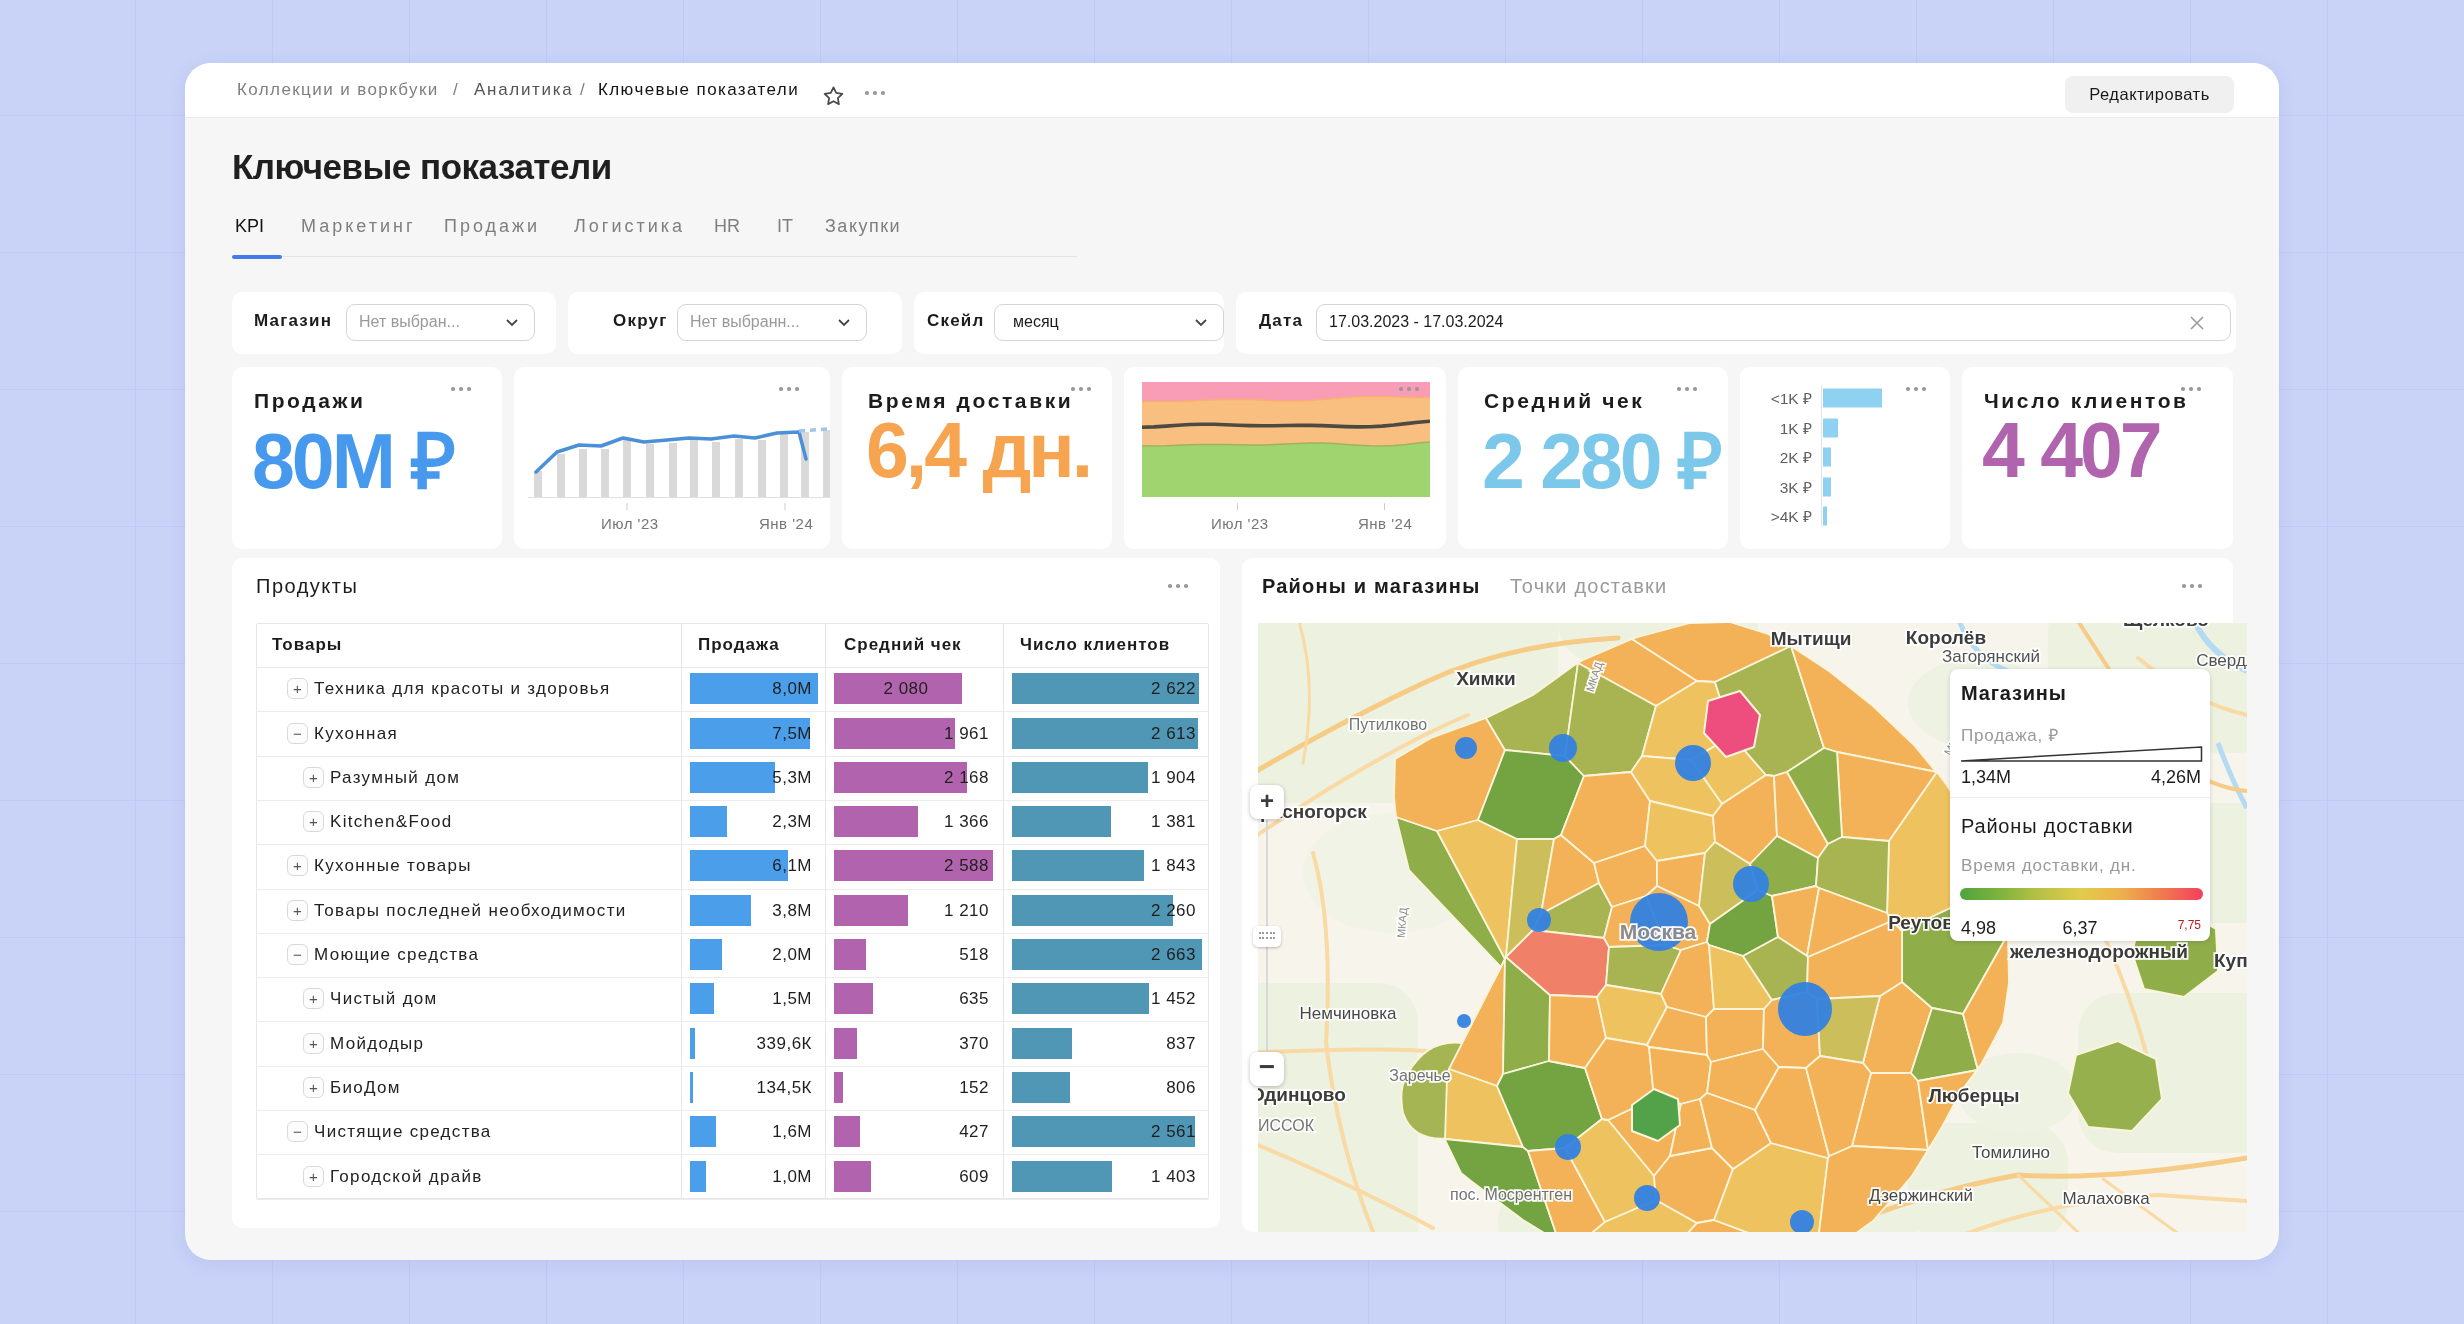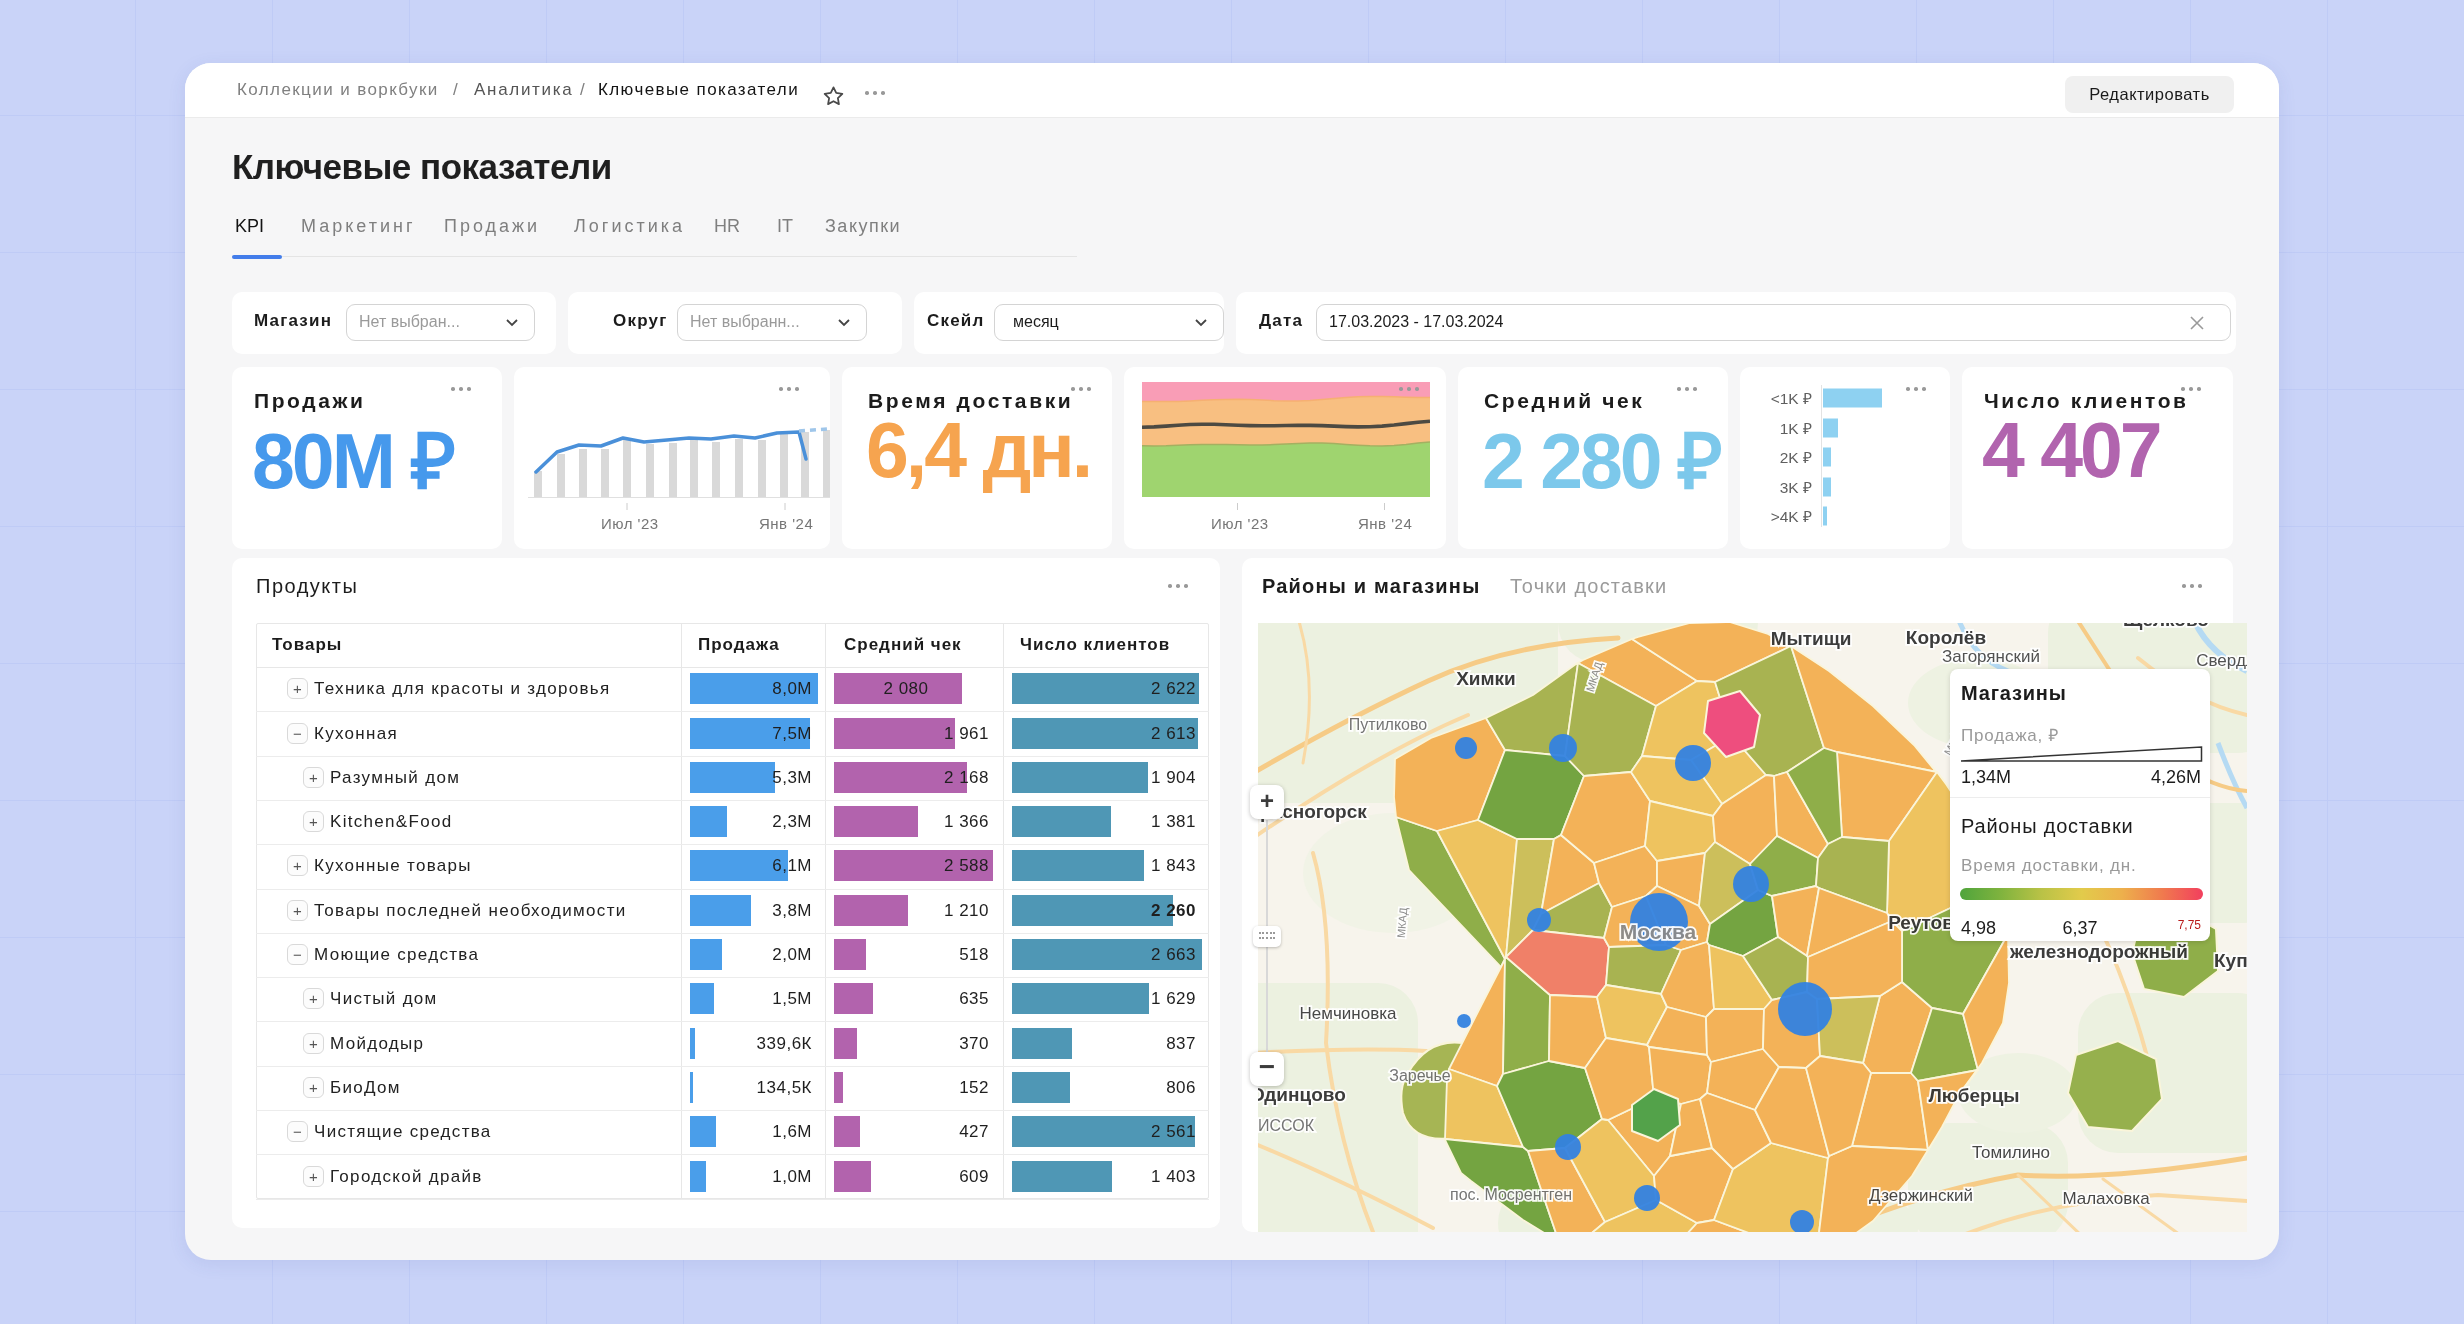--- a/index.html
+++ b/index.html
@@ -287,39 +287,39 @@
 <div class="bar" style="left:780px; top:292.4px; width:131.5px; background:#4f97b5;"></div>
 <span class="bval" style="left:864px; top:298.4px; width:100px;">1 843</span>
 <div style="position:absolute; left:24px; top:374.8px; width:953px; height:1px; background:#ececec;"></div>
 <span class="pm" style="left:55px; top:341.7px;">+</span>
 <span class="rlabel" style="left:82px; top:342.7px;">Товары последней необходимости</span>
 <div class="bar" style="left:458px; top:336.7px; width:60.8px; background:#4a9eea;"></div>
 <span class="bval" style="left:480px; top:342.7px; width:100px;">3,8М</span>
 <div class="bar" style="left:602px; top:336.7px; width:74.3px; background:#b263ad;"></div>
 <span class="bval" style="left:657px; top:342.7px; width:100px;">1 210</span>
 <div class="bar" style="left:780px; top:336.7px; width:161.2px; background:#4f97b5;"></div>
-<span class="bval" style="left:864px; top:342.7px; width:100px;font-weight:bold;">2 260</span>
+<span class="bval" style="left:864px; top:342.7px; width:100px;">2 260</span>
 <div style="position:absolute; left:24px; top:419.1px; width:953px; height:1px; background:#ececec;"></div>
 <span class="pm" style="left:55px; top:386.0px;">−</span>
 <span class="rlabel" style="left:82px; top:387.0px;">Моющие средства</span>
 <div class="bar" style="left:458px; top:381.0px; width:32.0px; background:#4a9eea;"></div>
 <span class="bval" style="left:480px; top:387.0px; width:100px;">2,0М</span>
 <div class="bar" style="left:602px; top:381.0px; width:31.8px; background:#b263ad;"></div>
 <span class="bval" style="left:657px; top:387.0px; width:100px;">518</span>
 <div class="bar" style="left:780px; top:381.0px; width:190.0px; background:#4f97b5;"></div>
 <span class="bval" style="left:864px; top:387.0px; width:100px;">2 663</span>
 <div style="position:absolute; left:24px; top:463.4px; width:953px; height:1px; background:#ececec;"></div>
 <span class="pm" style="left:71px; top:430.3px;">+</span>
 <span class="rlabel" style="left:98px; top:431.3px;">Чистый дом</span>
 <div class="bar" style="left:458px; top:425.3px; width:24.0px; background:#4a9eea;"></div>
 <span class="bval" style="left:480px; top:431.3px; width:100px;">1,5М</span>
 <div class="bar" style="left:602px; top:425.3px; width:39.0px; background:#b263ad;"></div>
 <span class="bval" style="left:657px; top:431.3px; width:100px;">635</span>
 <div class="bar" style="left:780px; top:425.3px; width:137.2px; background:#4f97b5;"></div>
-<span class="bval" style="left:864px; top:431.3px; width:100px;">1 629</span>
+<span class="bval" style="left:864px; top:431.3px; width:100px;">1 452</span>
 <div style="position:absolute; left:24px; top:507.7px; width:953px; height:1px; background:#ececec;"></div>
 <span class="pm" style="left:71px; top:474.6px;">+</span>
 <span class="rlabel" style="left:98px; top:475.6px;">Мойдодыр</span>
 <div class="bar" style="left:458px; top:469.6px; width:5.4px; background:#4a9eea;"></div>
 <span class="bval" style="left:480px; top:475.6px; width:100px;">339,6К</span>
 <div class="bar" style="left:602px; top:469.6px; width:22.7px; background:#b263ad;"></div>
 <span class="bval" style="left:657px; top:475.6px; width:100px;">370</span>
 <div class="bar" style="left:780px; top:469.6px; width:59.7px; background:#4f97b5;"></div>
 <span class="bval" style="left:864px; top:475.6px; width:100px;">837</span>
 <div style="position:absolute; left:24px; top:552.0px; width:953px; height:1px; background:#ececec;"></div>

